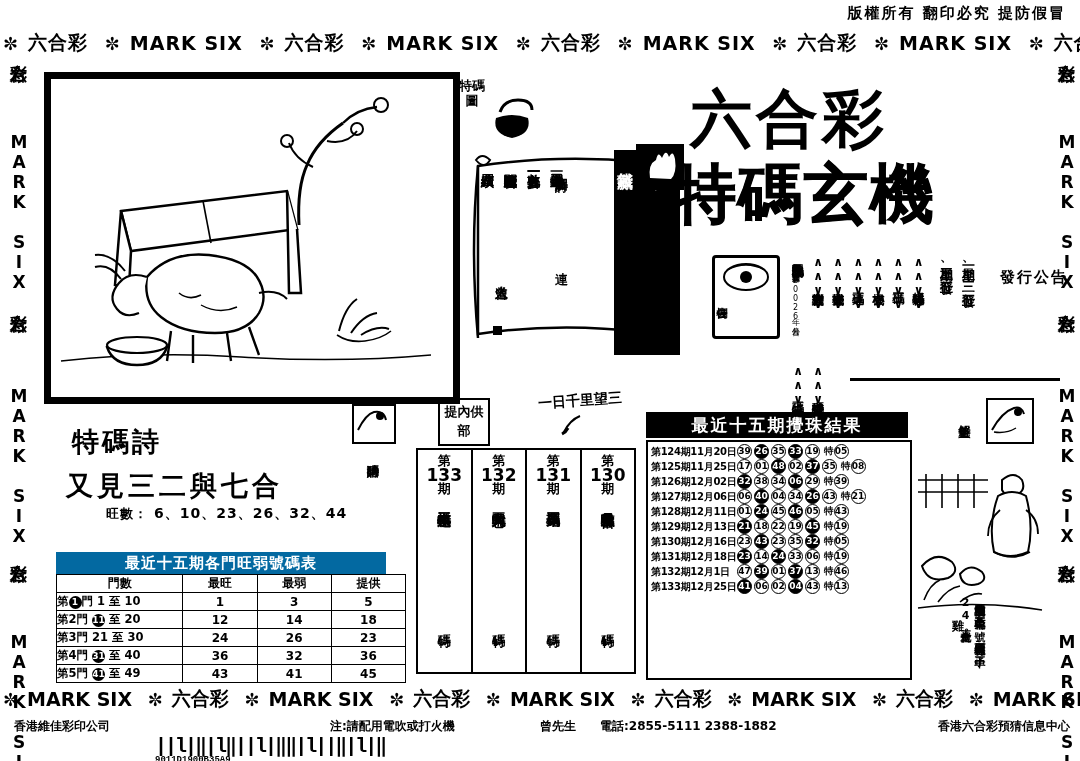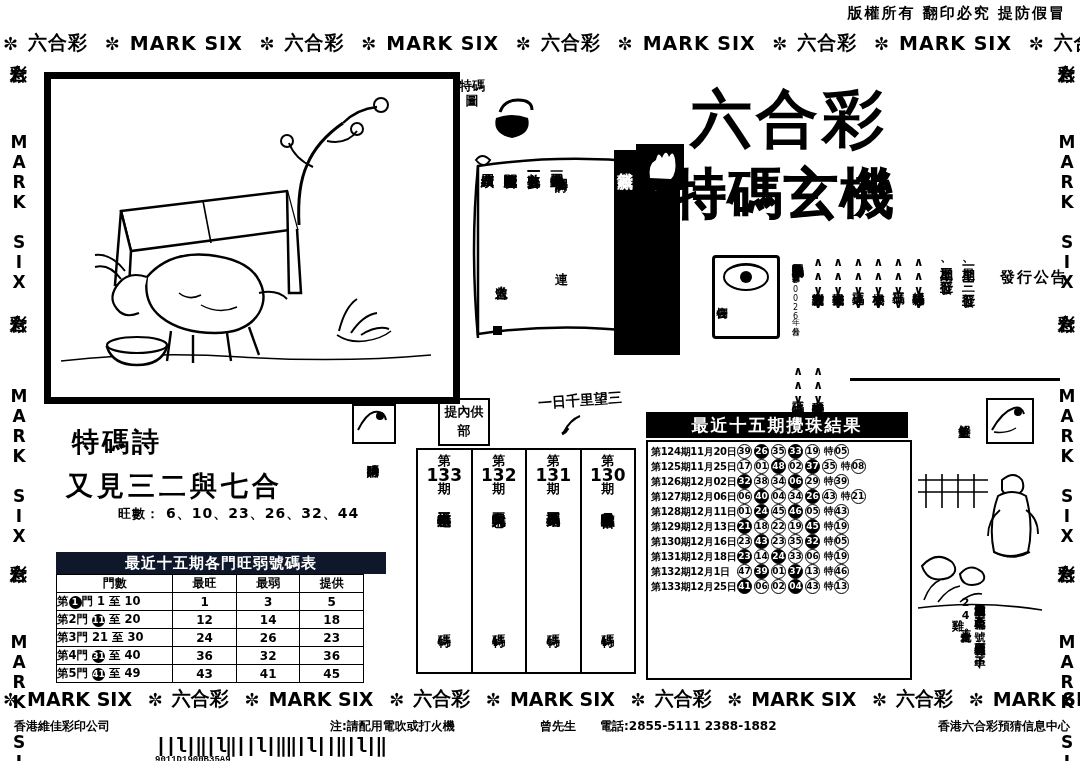--- a/index.html
+++ b/index.html
@@ -34,40 +34,40 @@
   
   .scroll-box{position:absolute;left:470px;top:150px;width:180px;height:200px;}
   .scroll-text{position:absolute;top:14px;left:8px;width:160px;height:170px;}
   .vcol{writing-mode:vertical-rl;text-orientation:upright;font-size:13px;line-height:18px;font-weight:bold;display:inline-block;height:160px;}
 
   .banner{position:absolute;left:640px;top:150px;width:40px;height:205px;background:#000;color:#fff;}
   .banner .vt{writing-mode:vertical-rl;text-orientation:upright;font-size:17px;font-weight:bold;letter-spacing:3px;margin:6px auto 0;display:block;text-align:center;}
 
   
   .masthead1{position:absolute;left:690px;top:88px;font-size:62px;font-weight:bold;letter-spacing:4px;line-height:62px;}
-  .masthead2{position:absolute;left:672px;top:160px;font-size:54px;font-weight:bold;letter-spacing:2px;line-height:68px;
+  .masthead2{position:absolute;left:672px;top:160px;font-size:64px;font-weight:bold;letter-spacing:2px;line-height:68px;
     -webkit-text-stroke:1px #000;}
   .mast-rule{position:absolute;left:850px;top:378px;width:210px;height:3px;background:#000;}
 
   
   .rc-list{position:absolute;left:790px;top:255px;width:150px;height:110px;}
   .rc-list .vt{writing-mode:vertical-rl;text-orientation:upright;font-size:12px;line-height:15px;font-weight:bold;display:inline-block;height:105px;}
   .rc-pub{position:absolute;left:938px;top:258px;width:60px;}
   .rc-pub .vt{writing-mode:vertical-rl;text-orientation:upright;font-size:13px;font-weight:bold;line-height:17px;height:100px;display:inline-block;}
   .rc-fine{position:absolute;left:790px;top:258px;width:40px;}
   .rc-fine .vt{writing-mode:vertical-rl;text-orientation:upright;font-size:8px;line-height:10px;height:96px;display:inline-block;}
   .rc-issue{position:absolute;left:1000px;top:268px;font-size:15px;font-weight:bold;letter-spacing:2px;}
 
   .seal{position:absolute;left:712px;top:255px;width:62px;height:78px;border:3px solid #000;border-radius:4px;text-align:center;}
   .seal .sealtxt{writing-mode:vertical-rl;text-orientation:upright;font-size:11px;font-weight:bold;line-height:13px;margin-top:4px;}
 
   
   .poem-title{position:absolute;left:72px;top:424px;font-size:27px;font-weight:bold;letter-spacing:3px;text-align:center;}
   .poem-line{position:absolute;left:66px;top:468px;font-size:27px;font-weight:bold;letter-spacing:4px;}
-  .poem-nums{position:absolute;left:118px;top:505px;font-size:14px;font-weight:bold;letter-spacing:1px;}
+  .poem-nums{position:absolute;left:106px;top:505px;font-size:14px;font-weight:bold;letter-spacing:1px;}
   .poem-nums .lbl{font-size:13px;margin-right:6px;}
 
   
   .tngb{position:absolute;left:438px;top:398px;width:48px;height:42px;border:2px solid #000;text-align:center;font-size:13px;font-weight:bold;line-height:19px;padding-top:2px;}
   .hint-vert{position:absolute;left:360px;top:444px;width:26px;text-align:center;font-size:12px;font-weight:bold;line-height:14px;}
   .hint-icon{position:absolute;left:352px;top:404px;width:40px;height:36px;border:2px solid #000;}
   .brush-txt{position:absolute;left:538px;top:392px;font-size:14px;font-weight:bold;transform:rotate(-4deg);}
 
   
   .periods{position:absolute;left:416px;top:448px;width:216px;height:222px;border:2px solid #000;display:flex;}
@@ -82,22 +82,22 @@
   .res-head{position:absolute;left:646px;top:412px;width:262px;height:26px;background:#000;color:#fff;text-align:center;font-size:17px;font-weight:bold;line-height:26px;letter-spacing:2px;}
   .res-box{position:absolute;left:646px;top:440px;width:262px;height:232px;border:2px solid #000;padding:2px 0;}
   .res-row{display:flex;align-items:center;height:15px;font-size:10px;font-weight:bold;padding-left:3px;}
   .res-date{width:86px;white-space:nowrap;letter-spacing:-0.3px;}
   .ball{display:inline-block;width:13px;height:13px;line-height:13px;text-align:center;border:1px solid #000;border-radius:50%;font-size:9px;margin-right:2px;}
   .ball.filled{background:#000;color:#fff;}
   .res-sp{margin-left:2px;font-size:9.5px;white-space:nowrap;}
   .res-sp .sp-ball{display:inline-block;width:13px;height:13px;line-height:13px;text-align:center;border:1px solid #000;border-radius:50%;font-size:9px;}
 
   
-  .bl-title{position:absolute;left:56px;top:552px;width:330px;height:22px;background:#0f172a;color:#fff;text-align:center;font-size:15px;font-weight:bold;line-height:22px;letter-spacing:1px;}
-  .bl-table{position:absolute;left:56px;top:574px;width:308px;border-collapse:collapse;font-size:12px;font-weight:bold;}
+  .bl-title{position:absolute;left:56px;top:552px;width:330px;height:22px;background:#0369a1;color:#fff;text-align:center;font-size:15px;font-weight:bold;line-height:22px;letter-spacing:1px;}
+  .bl-table{position:absolute;left:56px;top:574px;width:350px;border-collapse:collapse;font-size:12px;font-weight:bold;}
   .bl-table td,.bl-table th{border:1px solid #000;text-align:center;height:17px;padding:0;}
   .bl-table th{font-size:12px;}
   .bl-table td.first{text-align:left;padding-left:0;font-size:11.5px;white-space:nowrap;}
   .dark-ball{display:inline-block;width:13px;height:13px;line-height:13px;border-radius:50%;background:#000;color:#fff;font-size:9px;text-align:center;}
 
   
   .art-label{position:absolute;left:944px;top:404px;width:40px;text-align:center;font-size:13px;font-weight:bold;}
   .art-icon{position:absolute;left:986px;top:398px;width:44px;height:42px;border:2px solid #000;}
   .art-box{position:absolute;left:916px;top:440px;width:130px;height:180px;}
   .art-note{position:absolute;left:952px;top:618px;font-size:12px;font-weight:bold;}

